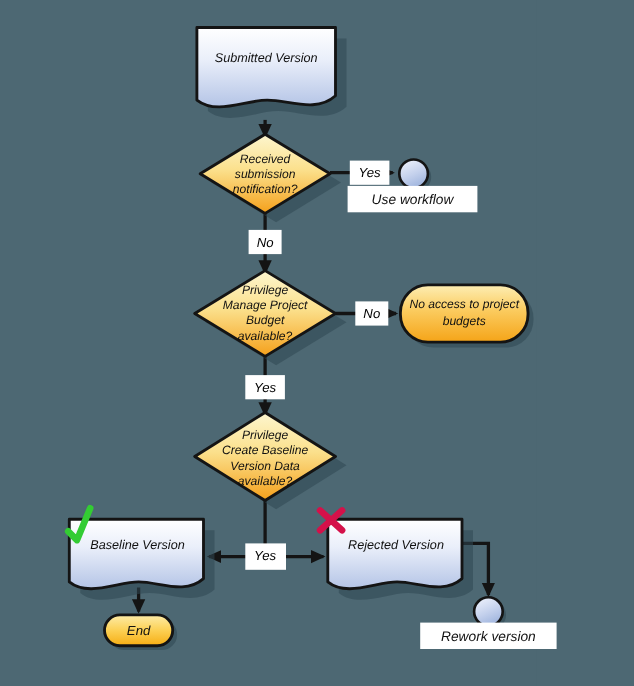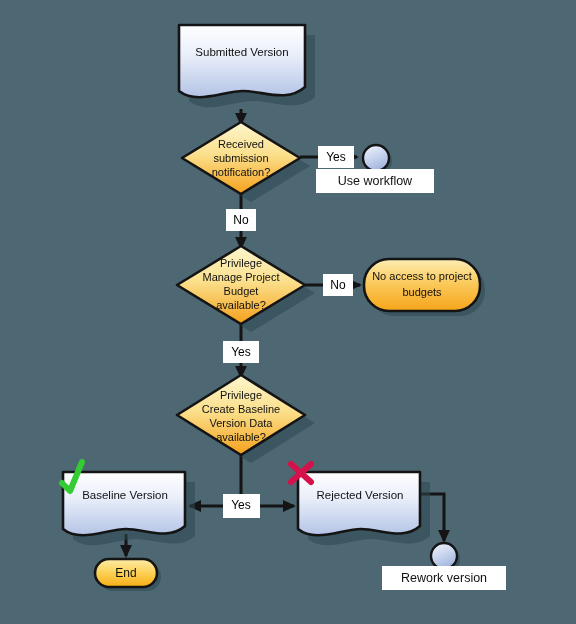--- a/index.html
+++ b/index.html
@@ -11,20 +11,21 @@
     width: 576px;
     height: 624px;
     overflow: hidden;
     font-family: "Liberation Sans", sans-serif;
   }
   #diagram-root {
     position: relative;
     width: 488px;
     height: 624px;
     background: #4d6873;
+    font-style: italic;
   }
   svg#flow {
     display: block;
     width: 576px;
     height: 624px;
   }
   .node-label {
     font-family: "Liberation Sans", sans-serif;
     font-size: 11.5px;
     fill: #111111;

